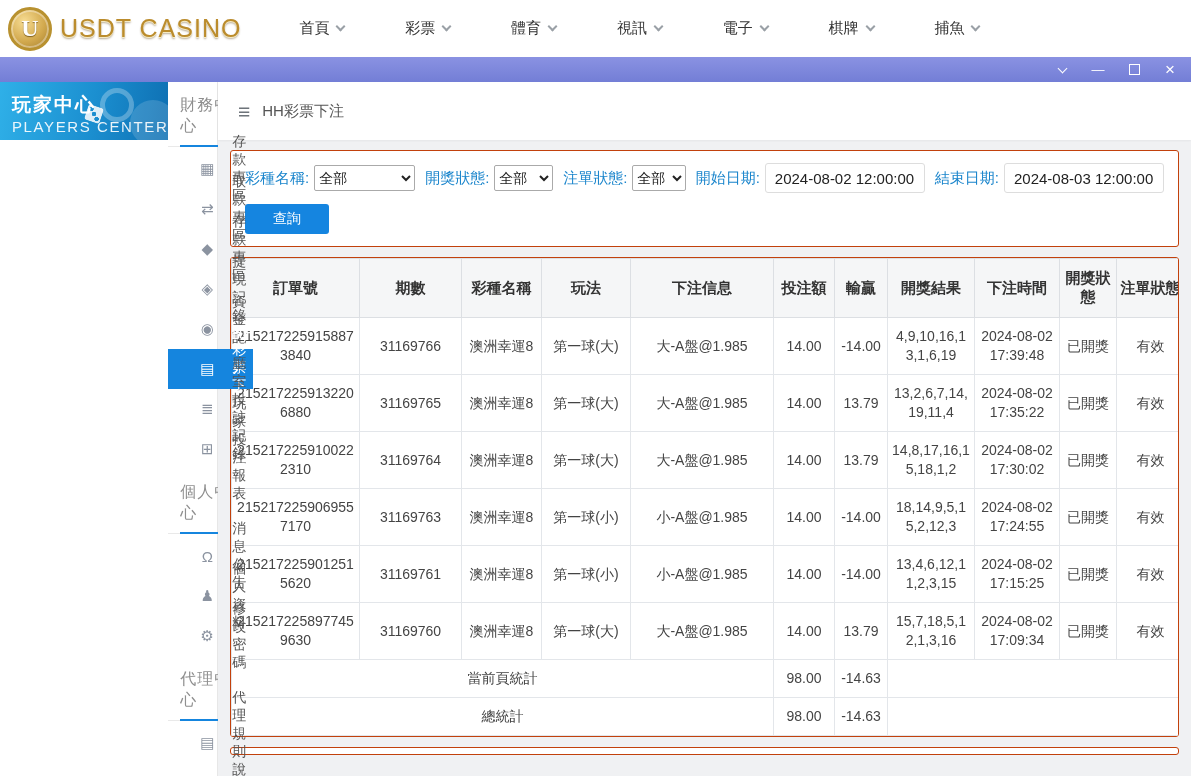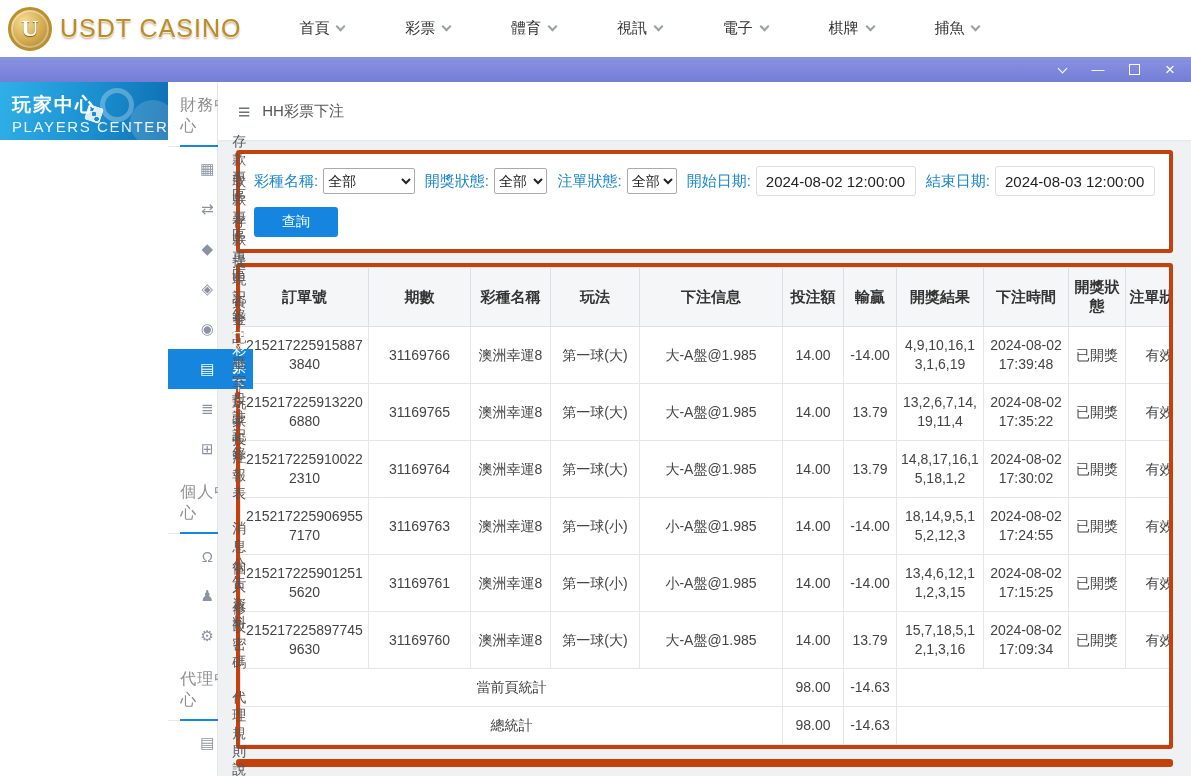--- a/index.html
+++ b/index.html
@@ -63,21 +63,21 @@
   .side-item.active .side-icon{color:#fff;}
   .side-caret{position:absolute;right:14px;font-size:18px;line-height:1;color:#fff;}
 
   
   .content{flex:1;display:flex;flex-direction:column;min-width:0;background:#f0f1f3;}
   .page-titlebar{height:58px;background:#fff;display:flex;align-items:center;gap:12px;
         padding:0 20px;box-shadow:0 1px 2px rgba(0,0,0,.05);flex:0 0 auto;}
   .hamburger{font-size:21px;color:#6d737a;cursor:pointer;line-height:1;}
   .page-title{font-size:15px;color:#555;}
 
-  .panel{background:#fff;margin:10px 18px 0;border:4px solid #c2410c;border-radius:3px;}
+  .panel{background:#fff;margin:10px 12px 0;border:1px solid #c2410c;border-radius:3px;}
   .filters{padding:12px 14px 12px;}
   .filter-row{display:flex;align-items:center;}
   .f-label{color:#1a85cc;font-size:15px;margin:0 5px 0 10px;white-space:nowrap;}
   .f-label:first-child{margin-left:0;}
   .sel{height:26px;border:1px solid #aaa;border-radius:2px;background:#fff;font-size:14px;color:#222;}
   .sel.w-lg{width:110px;}
   .sel.w-md{width:64px;}
   .sel.w-sm{width:58px;}
   .date-input{height:30px;width:160px;border:1px solid #ddd;border-radius:3px;font-size:15px;
         color:#222;padding:0 9px;background:#fff;}

